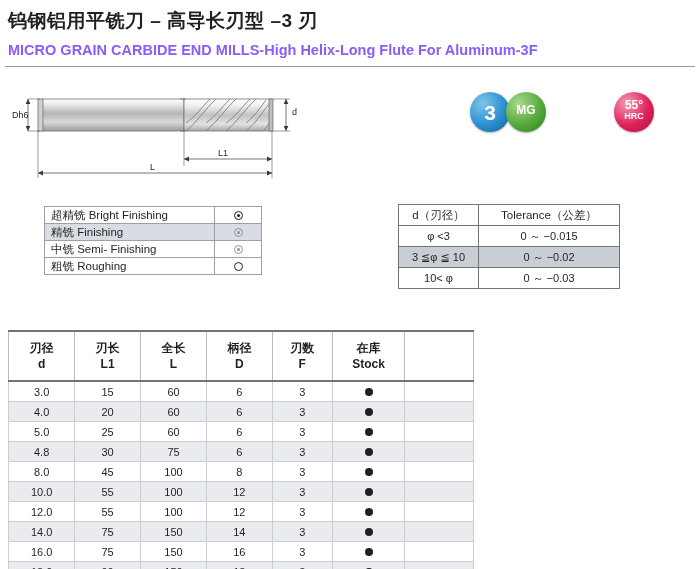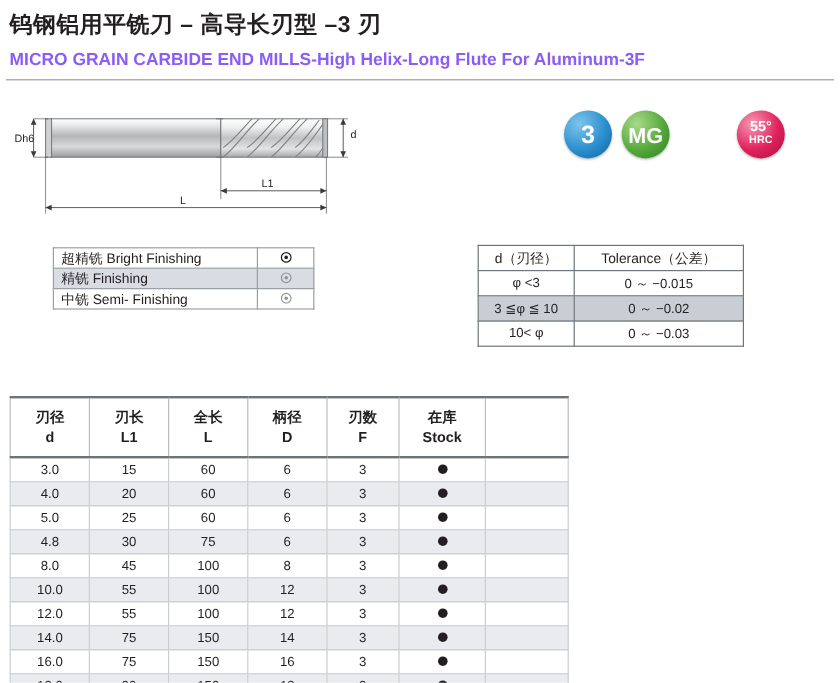--- a/index.html
+++ b/index.html
@@ -81,23 +81,23 @@
     box-shadow: 0 1px 2px rgba(0,0,0,0.3);
   }
   .badge-3 {
     left: 0;
     background: radial-gradient(circle at 32% 28%, #7fc5ea 0%, #2b8fd0 55%, #14629b 100%);
     font-size: 21px;
     padding-top: 10px;
     box-sizing: border-box;
   }
   .badge-mg {
-    left: 48px;
+    left: 36px;
     background: radial-gradient(circle at 32% 28%, #a9d98a 0%, #56aa3c 55%, #2e7a21 100%);
-    font-size: 18px;
+    font-size: 12px;
     padding-top: 12px;
     box-sizing: border-box;
   }
   .badge-45 {
     left: 96px;
     background: radial-gradient(circle at 32% 28%, #f8c67a 0%, #ef9422 55%, #c06d0c 100%);
     font-size: 13px;
     padding-top: 13px;
     box-sizing: border-box;
   }
@@ -332,20 +332,24 @@
         <td>超精铣 Bright Finishing</td>
         <td class="mark"><span class="dot-o solidcore"></span></td>
       </tr>
       <tr class="alt">
         <td>精铣 Finishing</td>
         <td class="mark"><span class="dot-o solidcore gray"></span></td>
       </tr>
       <tr>
         <td>中铣 Semi- Finishing</td>
         <td class="mark"><span class="dot-o solidcore gray"></span></td>
+      </tr>
+      <tr>
+        <td>粗铣 Roughing</td>
+        <td class="mark"><span class="dot-o"></span></td>
       </tr>
     </tbody>
   </table>
 
   <table class="tolerance">
     <thead>
       <tr>
         <th>d（刃径）</th>
         <th>Tolerance（公差）</th>
       </tr>

